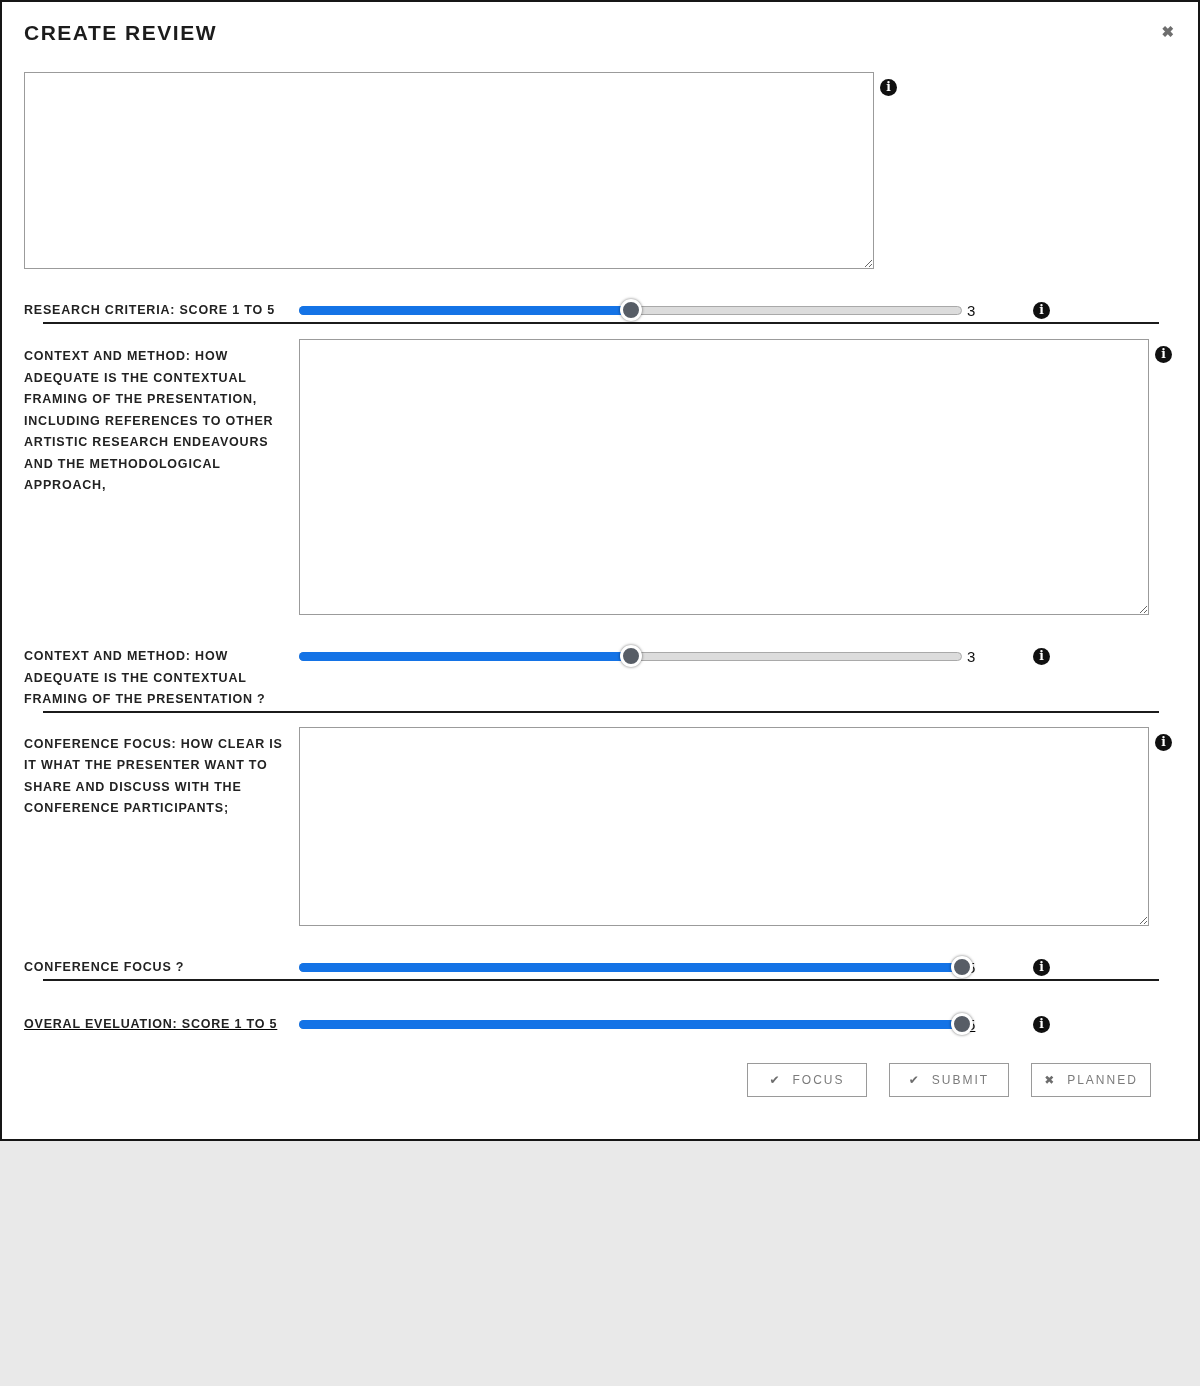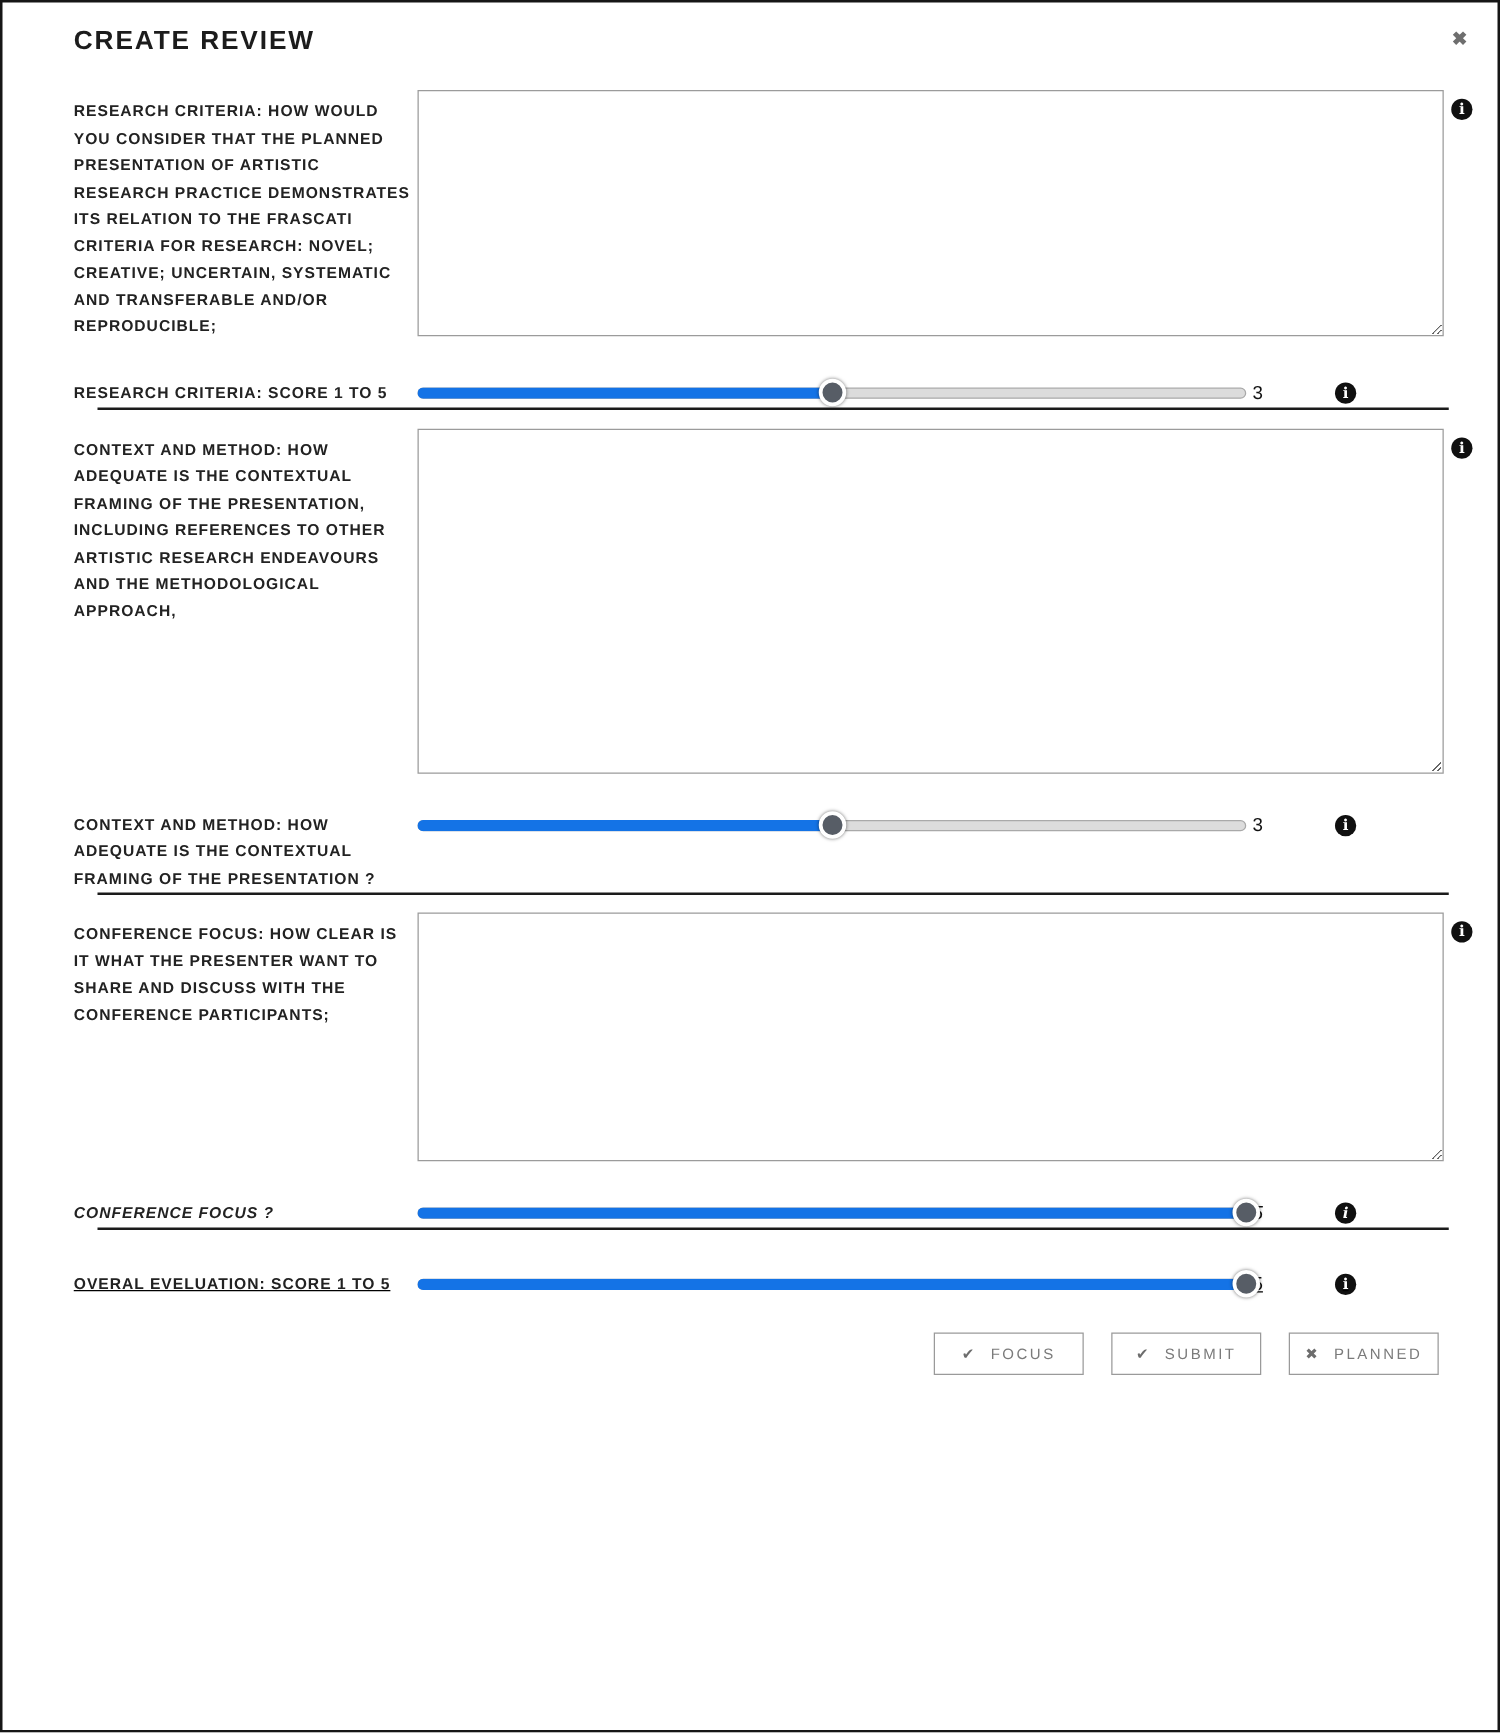--- a/index.html
+++ b/index.html
@@ -2,26 +2,25 @@
 <html><head>
 <meta charset="utf-8">
 <style>
   * { box-sizing: border-box; margin: 0; padding: 0; }
   html, body { background: #e9e9e9; }
   body { font-family: "Liberation Sans", sans-serif; }
 
   .page {
     position: relative;
     width: 1200px;
-    height: 1386px;
+    height: 1141px;
     margin: 0 auto;
     background: #ffffff;
     border: 2px solid #161616;
     overflow: hidden;
-    padding-left: 35px;
   }
 
   
   .modal-header {
     display: flex;
     justify-content: space-between;
     align-items: flex-start;
     padding: 16px 20px 0 22px;
   }
   .modal-title {
@@ -147,21 +146,21 @@
   }
 
   
   .row-q1 { margin-top: 24px; }
   .row-s1 { margin-top: 31px; }
   .hr-1   { margin-top: 20px; }
   .row-q2 { margin-top: 15px; }
   .row-s2 { margin-top: 31px; }
   .hr-2   { margin-top: 17px; }
   .row-q3 { margin-top: 14px; }
-  .row-s3 { margin-top: 31px; font-style: italic; }
+  .row-s3 { margin-top: 31px; }
   .hr-3   { margin-top: 17px; }
   .row-q4 { margin-top: 15px; }
   .row-s4 { margin-top: 33px; text-decoration: underline; }
 
   
   .footer {
     display: flex;
     justify-content: flex-end;
     gap: 22px;
     margin-top: 27px;
@@ -194,21 +193,20 @@
 <div class="page">
 
   <div class="modal-header">
     <div class="modal-title">CREATE REVIEW</div>
     <div class="close-btn">✖</div>
   </div>
 
   <div class="body-pad">
 
     <div class="field-row row-q1">
-      <div class="q-label">RESEARCH CRITERIA: HOW WOULD YOU CONSIDER THAT THE PLANNED PRESENTATION OF ARTISTIC RESEARCH PRACTICE DEMONSTRATES ITS RELATION TO THE FRASCATI CRITERIA FOR RESEARCH: NOVEL; CREATIVE; UNCERTAIN, SYSTEMATIC AND TRANSFERABLE AND/OR REPRODUCIBLE;</div>
       <textarea class="answer-box ta-h1" style=""></textarea>
       <span class="info-icon ta-info">i</span>
     </div>
 
     <div class="field-row slider-row row-s1">
       <div class="q-label">RESEARCH CRITERIA: SCORE 1 TO 5</div>
       <div class="slider-wrap">
         <div class="slider-track">
           <div class="track-fill" style="width: calc(50% + 2px); background: rgb(20, 115, 230);"></div>
         </div>

